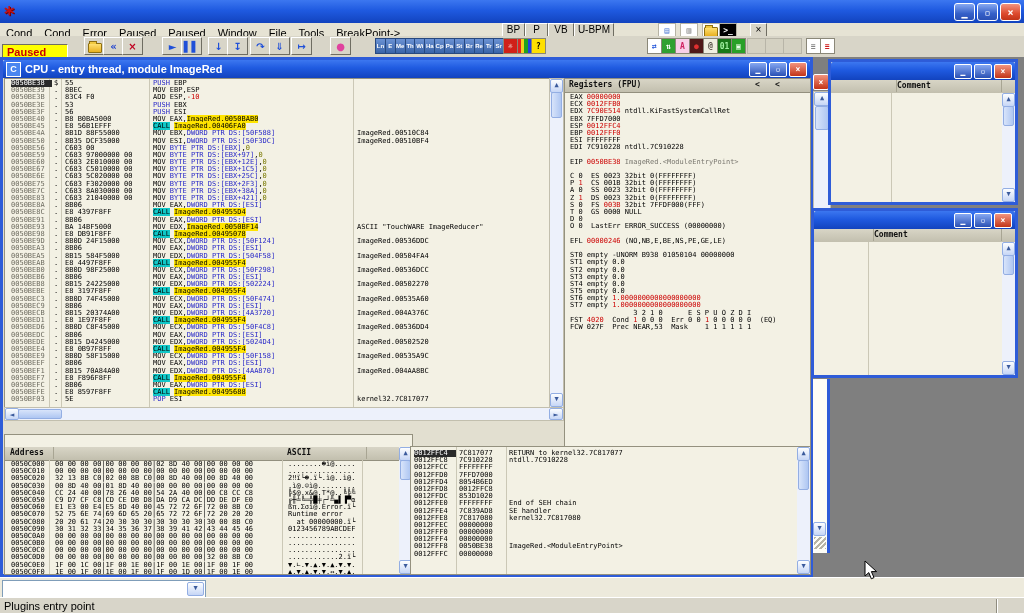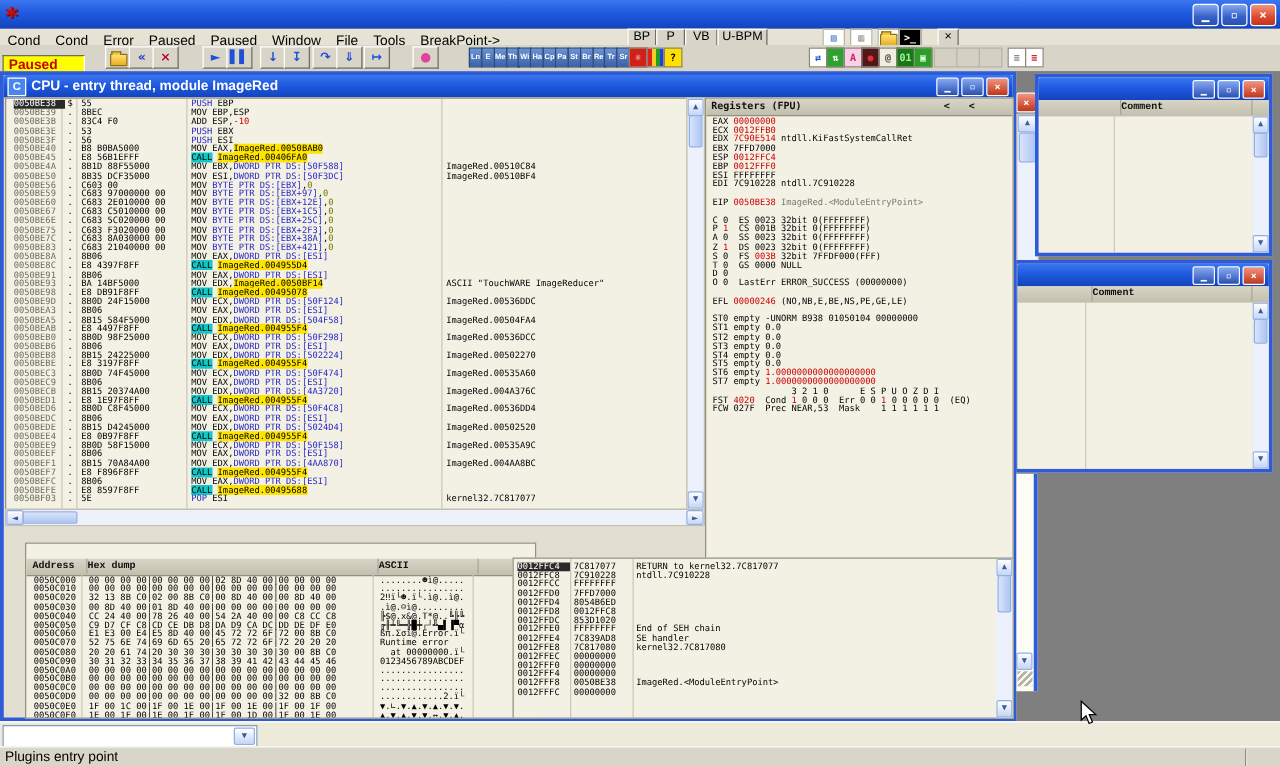--- a/index.html
+++ b/index.html
@@ -51,21 +51,21 @@
   .cbtns{position:absolute;right:3px;top:2px;display:flex;gap:2px;}
   .cbtn{width:16px;height:13px;border:1px solid #fff;border-radius:2px;color:#fff;
     font:bold 8px "DejaVu Sans Mono",monospace;display:flex;align-items:center;justify-content:center;
     background:linear-gradient(180deg,#86A8F2,#2A50B4);}
   .cbtn.red{background:linear-gradient(180deg,#F2947E,#C23418);}
   .pane{position:absolute;background:#F3F1E4;border:1px solid #94917F;overflow:hidden;}
   .mono{font:7px/7.2px "DejaVu Sans Mono",monospace;white-space:pre;color:#000;}
   .hdrbar{position:absolute;left:0;right:0;height:13px;
     background:linear-gradient(180deg,#D8D5C6,#C2BFAE);border-bottom:1px solid #928F7E;
     font:bold 8px/12px "DejaVu Sans Mono",monospace;color:#111;}
-  .hcell{position:absolute;top:0;height:12px;border-right:1px solid #A8A593;padding-left:5px;font-family:Liberation Mono, monospace;}
+  .hcell{position:absolute;top:0;height:12px;border-right:1px solid #A8A593;padding-left:5px;}
   .vline{position:absolute;top:0;bottom:0;width:1px;background:#CBC8B6;}
   .row7{position:relative;height:7.2px;}
   .cell{position:absolute;top:0;}
   .sg-n{color:#000;} .sg-r{color:#CC0000;} .sg-b{color:#2828C8;} .sg-m{color:#2828C8;}
   .sg-g{color:#787800;} .sg-d{color:#7A7870;}
   .sg-y{background:#FFE400;color:#000;} .sg-c{background:#10C8C8;color:#000;}
   .c-addr{left:6px;width:41px;color:#6E6C60;} .c-addr.sel{background:#2A2A2A;color:#fff;}
   .c-mark{left:49px;color:#000;} .c-hex{left:60px;color:#000;} .c-insn{left:148px;} .c-cmt{left:352px;color:#000;}
   .u-addr{left:6px;color:#000;} .u-hex{left:50px;} .u-asc{left:283px;}
   .s-addr{left:3px;width:42px;color:#000;} .s-addr.sel{background:#2A2A2A;color:#fff;}
@@ -245,24 +245,23 @@
 
     <div class="pane" style="left:561px;top:18px;width:245px;height:368px;">
       <div class="hdrbar">
         <span style="position:absolute;left:4px;">Registers (FPU)</span>
         <span style="position:absolute;left:190px;">&lt;</span>
         <span style="position:absolute;left:210px;">&lt;</span>
       </div>
       <div id="regs-lines" class="mono" style="position:absolute;left:5px;top:15px;right:0;"><div class="row7"><span class="sg-n">EAX </span><span class="sg-r">00000000</span></div><div class="row7"><span class="sg-n">ECX </span><span class="sg-r">0012FFB0</span></div><div class="row7"><span class="sg-n">EDX </span><span class="sg-r">7C90E514</span><span class="sg-n"> ntdll.KiFastSystemCallRet</span></div><div class="row7"><span class="sg-n">EBX 7FFD7000</span></div><div class="row7"><span class="sg-n">ESP </span><span class="sg-r">0012FFC4</span></div><div class="row7"><span class="sg-n">EBP </span><span class="sg-r">0012FFF0</span></div><div class="row7"><span class="sg-n">ESI FFFFFFFF</span></div><div class="row7"><span class="sg-n">EDI 7C910228 ntdll.7C910228</span></div><div class="row7"></div><div class="row7"><span class="sg-n">EIP </span><span class="sg-r">0050BE38</span><span class="sg-d"> ImageRed.&lt;ModuleEntryPoint&gt;</span></div><div class="row7"></div><div class="row7"><span class="sg-n">C 0  ES 0023 32bit 0(FFFFFFFF)</span></div><div class="row7"><span class="sg-n">P </span><span class="sg-r">1</span><span class="sg-n">  CS 001B 32bit 0(FFFFFFFF)</span></div><div class="row7"><span class="sg-n">A 0  SS 0023 32bit 0(FFFFFFFF)</span></div><div class="row7"><span class="sg-n">Z </span><span class="sg-r">1</span><span class="sg-n">  DS 0023 32bit 0(FFFFFFFF)</span></div><div class="row7"><span class="sg-n">S 0  FS </span><span class="sg-r">003B</span><span class="sg-n"> 32bit 7FFDF000(FFF)</span></div><div class="row7"><span class="sg-n">T 0  GS 0000 NULL</span></div><div class="row7"><span class="sg-n">D 0</span></div><div class="row7"><span class="sg-n">O 0  LastErr ERROR_SUCCESS (00000000)</span></div><div class="row7"></div><div class="row7"><span class="sg-n">EFL </span><span class="sg-r">00000246</span><span class="sg-n"> (NO,NB,E,BE,NS,PE,GE,LE)</span></div><div class="row7"></div><div class="row7"><span class="sg-n">ST0 empty -UNORM B938 01050104 00000000</span></div><div class="row7"><span class="sg-n">ST1 empty 0.0</span></div><div class="row7"><span class="sg-n">ST2 empty 0.0</span></div><div class="row7"><span class="sg-n">ST3 empty 0.0</span></div><div class="row7"><span class="sg-n">ST4 empty 0.0</span></div><div class="row7"><span class="sg-n">ST5 empty 0.0</span></div><div class="row7"><span class="sg-n">ST6 empty </span><span class="sg-r">1.0000000000000000000</span></div><div class="row7"><span class="sg-n">ST7 empty </span><span class="sg-r">1.0000000000000000000</span></div><div class="row7"><span class="sg-n">               3 2 1 0      E S P U O Z D I</span></div><div class="row7"><span class="sg-n">FST </span><span class="sg-r">4020</span><span class="sg-n">  Cond </span><span class="sg-r">1</span><span class="sg-n"> 0 0 0  Err 0 0 </span><span class="sg-r">1</span><span class="sg-n"> 0 0 0 0 0  (EQ)</span></div><div class="row7"><span class="sg-n">FCW 027F  Prec NEAR,53  Mask    1 1 1 1 1 1</span></div></div>
     </div>
 
-    <div class="pane mono" style="left:17px;top:374px;width:407px;height:139px;">
+    <div class="pane mono" style="left:1px;top:374px;width:407px;height:139px;">
       <div class="hdrbar" style="top:12px;font-weight:bold;">
         <span class="hcell" style="left:0;width:43px;">Address</span>
-        <span class="hcell" style="left:44px;width:232px;">Hex dump</span>
         <span class="hcell" style="left:277px;width:79px;">ASCII</span>
       </div>
       <div class="vline" style="left:44px;top:25px;"></div>
       <div class="vline" style="left:277px;top:25px;"></div>
       <div class="vline" style="left:357px;top:25px;"></div>
       <div id="dump-rows" style="position:absolute;left:0;top:26px;right:0;"><div class="row7"><span class="cell u-addr">0050C000</span><span class="cell u-hex">00 00 00 00|00 00 00 00|02 8D 40 00|00 00 00 00</span><span class="cell u-asc">........☻ì@.....</span></div><div class="row7"><span class="cell u-addr">0050C010</span><span class="cell u-hex">00 00 00 00|00 00 00 00|00 00 00 00|00 00 00 00</span><span class="cell u-asc">................</span></div><div class="row7"><span class="cell u-addr">0050C020</span><span class="cell u-hex">32 13 8B C0|02 00 8B C0|00 8D 40 00|00 8D 40 00</span><span class="cell u-asc">2‼ï└☻.ï└.ì@..ì@.</span></div><div class="row7"><span class="cell u-addr">0050C030</span><span class="cell u-hex">00 8D 40 00|01 8D 40 00|00 00 00 00|00 00 00 00</span><span class="cell u-asc">.ì@.☺ì@.........</span></div><div class="row7"><span class="cell u-addr">0050C040</span><span class="cell u-hex">CC 24 40 00|78 26 40 00|54 2A 40 00|00 C8 CC C8</span><span class="cell u-asc">╠$@.x&amp;@.T*@..╚╠╚</span></div><div class="row7"><span class="cell u-addr">0050C050</span><span class="cell u-hex">C9 D7 CF C8|CD CE DB D8|DA D9 CA DC|DD DE DF E0</span><span class="cell u-asc">╔╫╧╚═╬█╪┌┘╩▄▌▐▀α</span></div><div class="row7"><span class="cell u-addr">0050C060</span><span class="cell u-hex">E1 E3 00 E4|E5 8D 40 00|45 72 72 6F|72 00 8B C0</span><span class="cell u-asc">ßπ.Σσì@.Error.ï└</span></div><div class="row7"><span class="cell u-addr">0050C070</span><span class="cell u-hex">52 75 6E 74|69 6D 65 20|65 72 72 6F|72 20 20 20</span><span class="cell u-asc">Runtime error   </span></div><div class="row7"><span class="cell u-addr">0050C080</span><span class="cell u-hex">20 20 61 74|20 30 30 30|30 30 30 30|30 00 8B C0</span><span class="cell u-asc">  at 00000000.ï└</span></div><div class="row7"><span class="cell u-addr">0050C090</span><span class="cell u-hex">30 31 32 33|34 35 36 37|38 39 41 42|43 44 45 46</span><span class="cell u-asc">0123456789ABCDEF</span></div><div class="row7"><span class="cell u-addr">0050C0A0</span><span class="cell u-hex">00 00 00 00|00 00 00 00|00 00 00 00|00 00 00 00</span><span class="cell u-asc">................</span></div><div class="row7"><span class="cell u-addr">0050C0B0</span><span class="cell u-hex">00 00 00 00|00 00 00 00|00 00 00 00|00 00 00 00</span><span class="cell u-asc">................</span></div><div class="row7"><span class="cell u-addr">0050C0C0</span><span class="cell u-hex">00 00 00 00|00 00 00 00|00 00 00 00|00 00 00 00</span><span class="cell u-asc">................</span></div><div class="row7"><span class="cell u-addr">0050C0D0</span><span class="cell u-hex">00 00 00 00|00 00 00 00|00 00 00 00|32 00 8B C0</span><span class="cell u-asc">............2.ï└</span></div><div class="row7"><span class="cell u-addr">0050C0E0</span><span class="cell u-hex">1F 00 1C 00|1F 00 1E 00|1F 00 1E 00|1F 00 1F 00</span><span class="cell u-asc">▼.∟.▼.▲.▼.▲.▼.▼.</span></div><div class="row7"><span class="cell u-addr">0050C0F0</span><span class="cell u-hex">1E 00 1F 00|1E 00 1F 00|1F 00 1D 00|1F 00 1E 00</span><span class="cell u-asc">▲.▼.▲.▼.▼.↔.▼.▲.</span></div></div>
       <div class="sb" style="top:12px;right:0;bottom:0;width:13px;border:none;">
         <div class="sbtn" style="top:0;">▲</div>
         <div class="thumb" style="top:13px;height:18px;"></div>
         <div class="sbtn" style="bottom:0;">▼</div>

